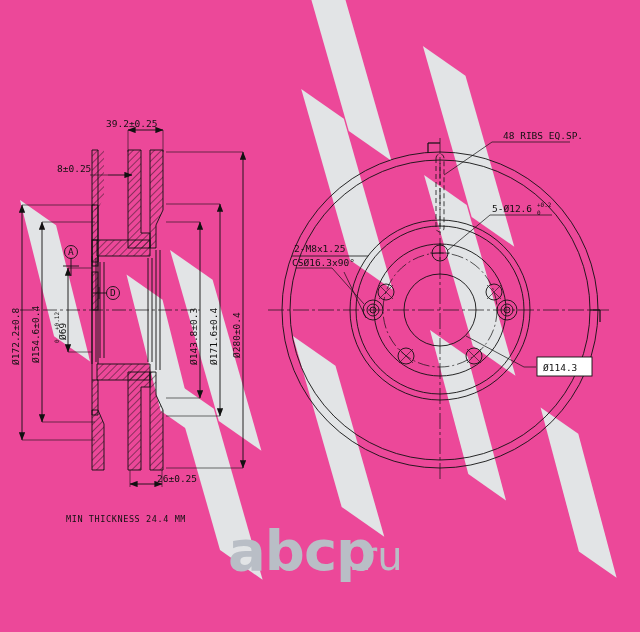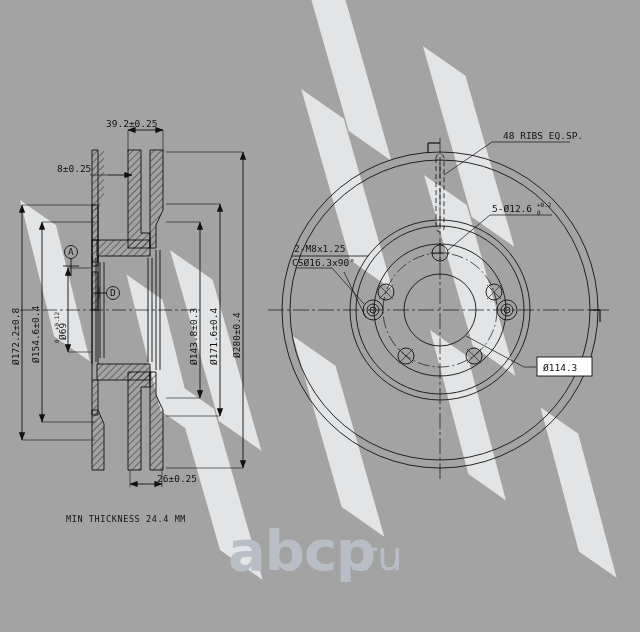--- a/index.html
+++ b/index.html
@@ -1,17 +1,17 @@
 <!DOCTYPE html>
 <html><head>
 <meta charset="utf-8">
 <style>
   html,body{margin:0;padding:0;background:#ffffff;}
   body{width:640px;height:632px;overflow:hidden;font-family:"DejaVu Sans Mono",monospace;}
-  #stage{position:relative;width:640px;height:632px;background:#a3a3a3;}
+  #stage{position:relative;width:640px;height:632px;background:#ec4899;}
   #stage svg{position:absolute;left:0;top:0;}
   .wm{position:absolute;pointer-events:none;}
   .dim-text{font-family:"DejaVu Sans Mono",monospace;font-size:9.5px;fill:#111;letter-spacing:0px;}
   .dim-text-sm{font-family:"DejaVu Sans Mono",monospace;font-size:6px;fill:#111;}
   .note-text{font-family:"DejaVu Sans Mono",monospace;font-size:9.5px;fill:#111;}
   .min-text{font-family:"DejaVu Sans Mono",monospace;font-size:8.5px;fill:#111;letter-spacing:0.6px;}
 </style>
 </head>
 <body>
 

